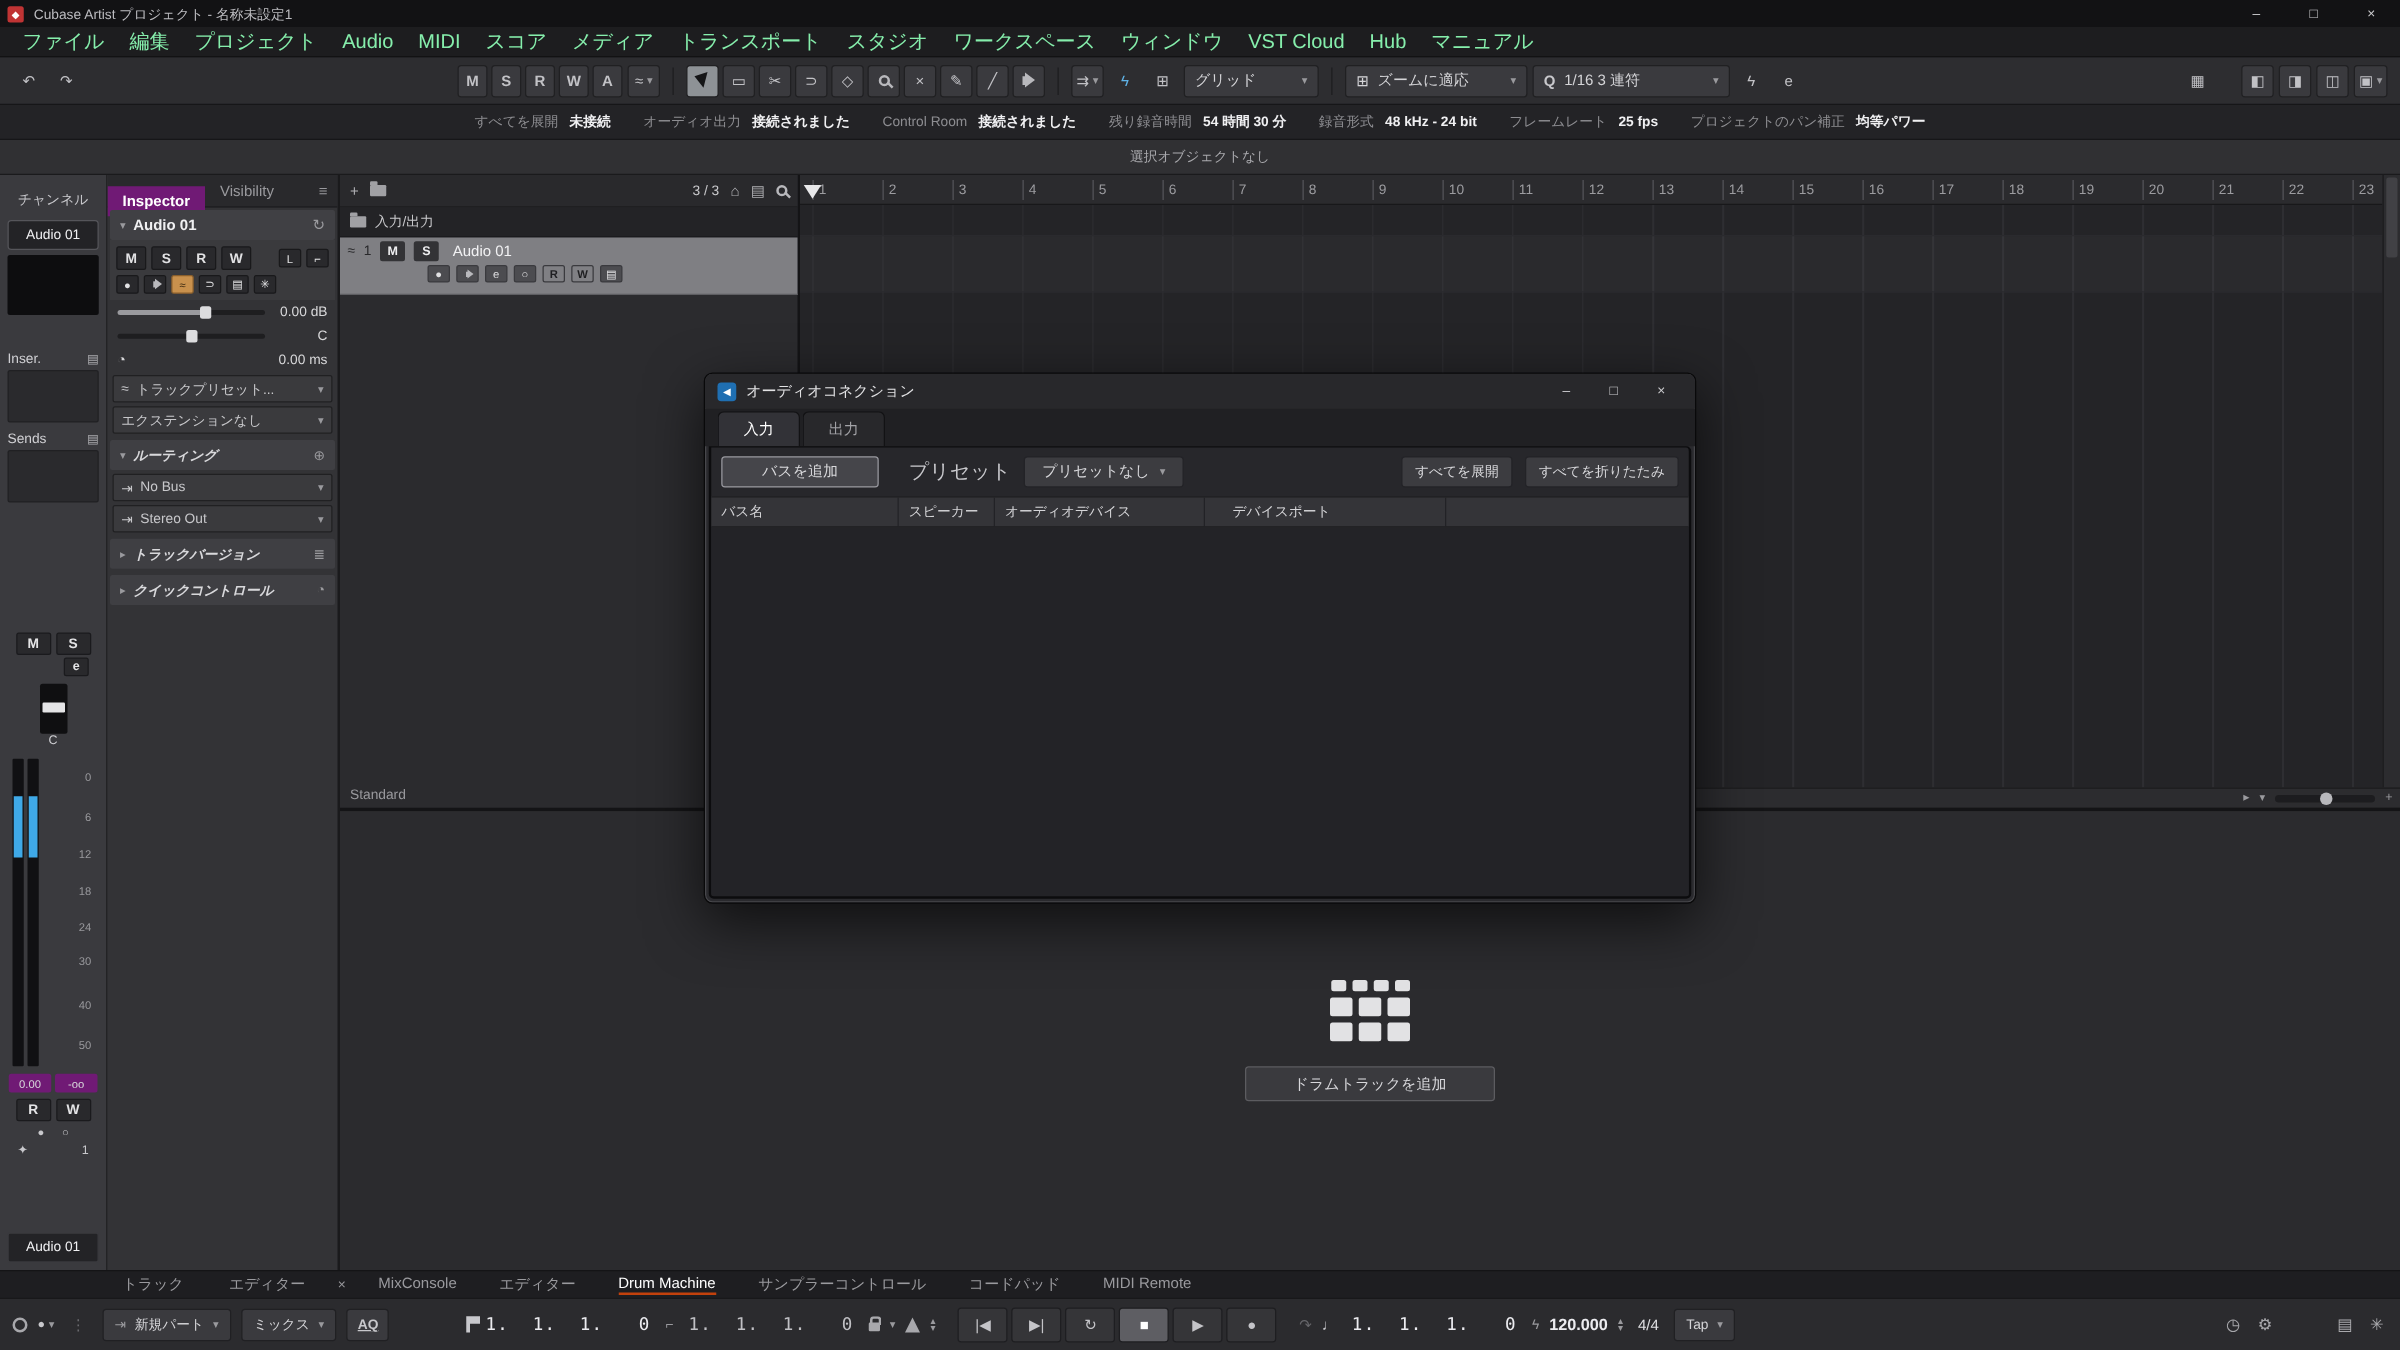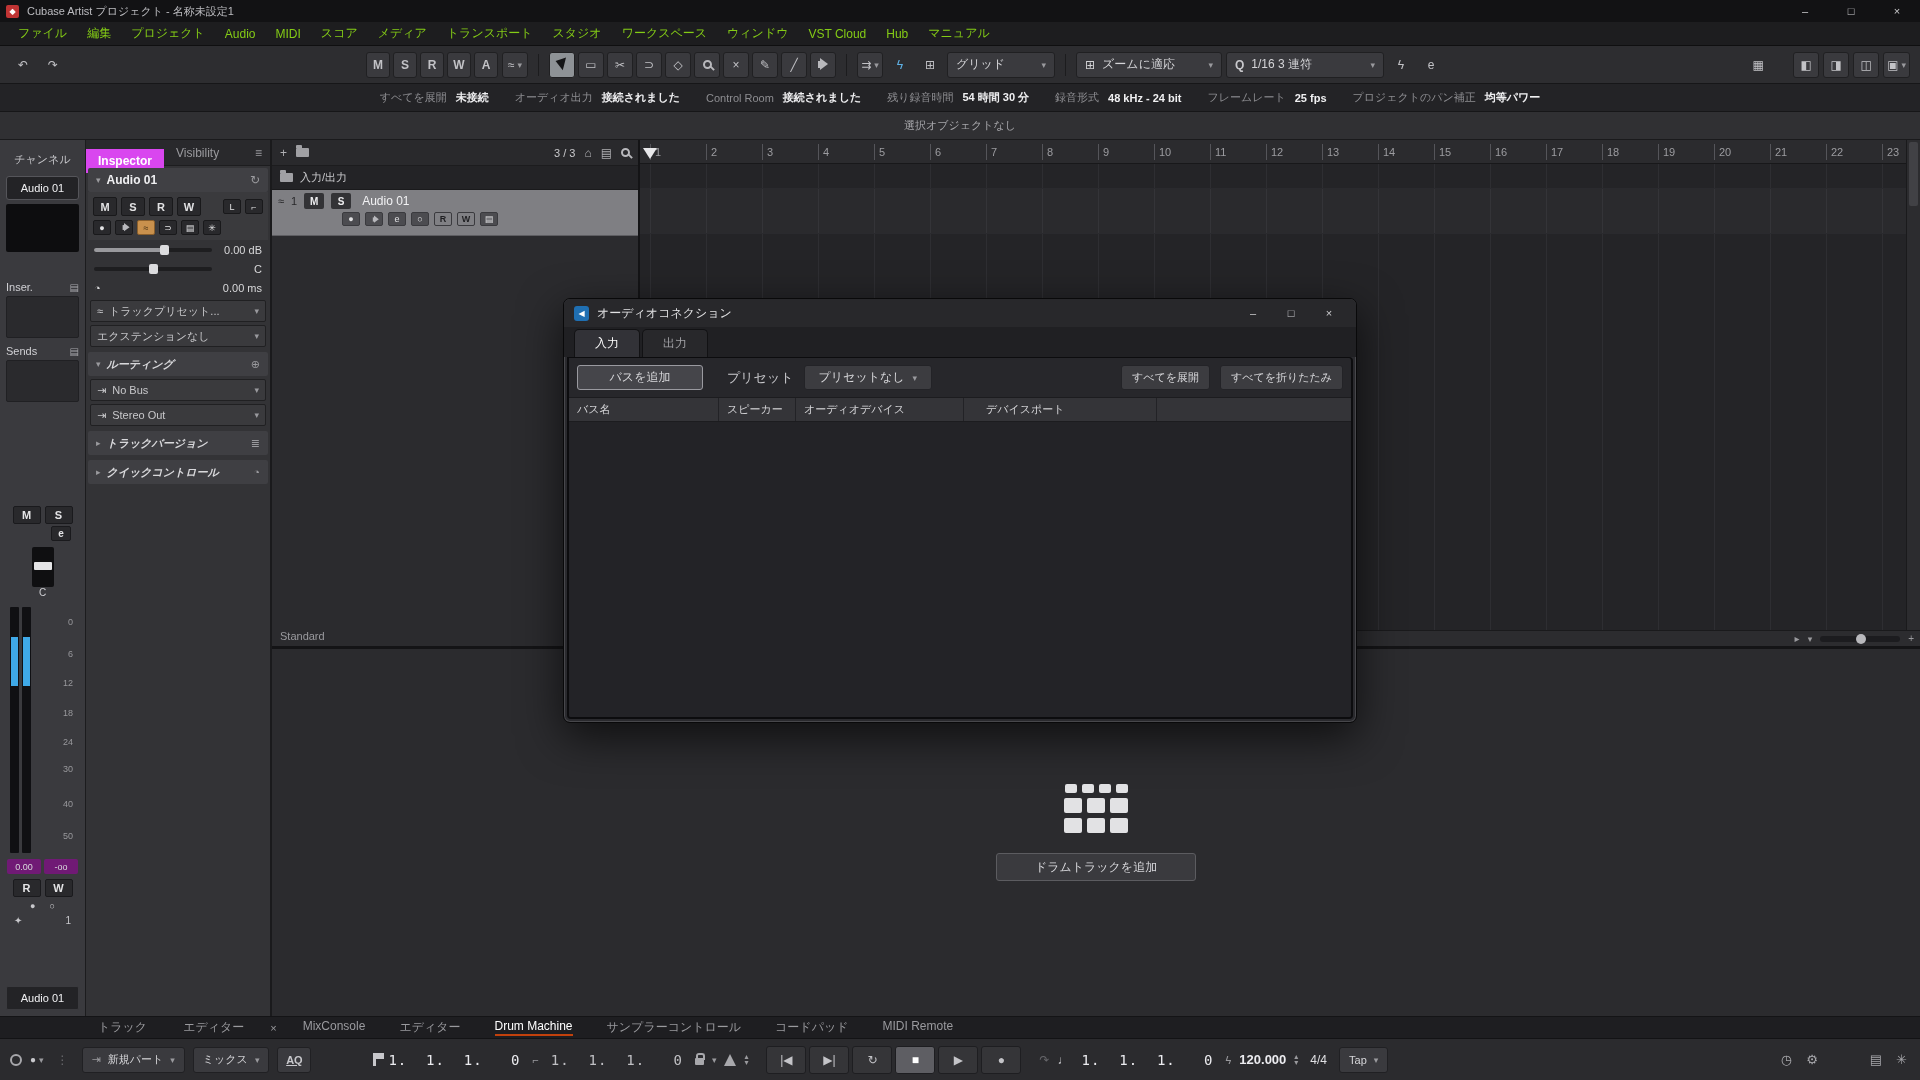--- a/index.html
+++ b/index.html
@@ -13,21 +13,21 @@
 
   
   .titlebar { height:22px; background:#121214; display:flex; align-items:center; padding-left:6px; gap:8px; }
   .app-icon { width:13px; height:13px; background:#c03434; border-radius:2px; color:#fff; font-size:8px; display:flex; align-items:center; justify-content:center; }
   .title-text { font-size:11px; color:#bcbcc0; }
   .win-controls { margin-left:auto; display:flex; height:100%; }
   .win-btn { width:46px; display:flex; align-items:center; justify-content:center; font-size:11px; color:#cccccf; }
 
   
   .menubar { height:24px; background:#1d1d1f; display:flex; align-items:center; padding:0 8px; border-bottom:1px solid #0f0f10; }
-  .menu-item { padding:3px 10px; font-size:12px; color:#84cc16; }
+  .menu-item { padding:3px 10px; font-size:16px; color:#86efac; }
 
   
   .toolbar { height:38px; background:#2d2d30; display:flex; align-items:center; padding:0 10px; gap:4px; border-bottom:1px solid #161618; }
   .tbtn { min-width:26px; height:26px; background:#3a3a3e; border:1px solid #202022; border-radius:3px; display:flex; align-items:center; justify-content:center; color:#c2c2c6; font-size:12px; gap:3px; padding:0 3px; }
   .tbtn.flat { background:transparent; border-color:transparent; }
   .tbtn.letter { min-width:24px; font-weight:bold; }
   .tbtn.active { background:#8e9296; color:#141416; }
   .tb-div { width:1px; height:22px; background:#1c1c1e; margin:0 6px; }
   .dropdown { height:26px; background:#3a3a3e; border:1px solid #202022; border-radius:3px; display:flex; align-items:center; padding:0 8px; gap:7px; font-size:12px; color:#d5d5d8; }
   .caret { font-size:9px; color:#9a9a9e; }
@@ -88,21 +88,21 @@
   .cs-val { width:34px; height:15px; background:#701a75; border-radius:2px; font-size:9px; color:#d8d8db; display:flex; align-items:center; justify-content:center; }
   .cs-rw { display:flex; gap:4px; justify-content:center; margin-top:5px; }
   .cs-recmon { display:flex; gap:14px; justify-content:center; margin-top:4px; color:#c8c8cc; font-size:9px; }
   .cs-star-row { display:flex; justify-content:space-between; padding:0 8px; margin-top:4px; font-size:10px; color:#c8c8cc; }
   .cs-footer { margin-top:auto; height:24px; background:#232326; border:1px solid #3a3a3e; border-radius:2px; display:flex; align-items:center; justify-content:center; font-size:11px; color:#f0f0f2; }
 
   
   .inspector { width:186px; background:#333336; border-right:2px solid #1a1a1c; display:flex; flex-direction:column; overflow:hidden; }
   .ins-tabs { height:26px; display:flex; align-items:center; background:#29292c; border-bottom:1px solid #1d1d1f; }
   .ins-tab { padding:5px 12px; font-size:12px; color:#9a9a9e; }
-  .ins-tab.active { color:#fff; background:#d946ef; font-weight:bold;margin-top:16px; }
+  .ins-tab.active { color:#fff; background:#701a75; font-weight:bold;margin-top:16px; }
   .ins-tab-menu { margin-left:auto; padding:0 8px; color:#9a9a9e; }
   .ins-track-header { height:24px; background:#404044; display:flex; align-items:center; gap:6px; padding:0 8px; margin:2px 2px 0; border-radius:2px; }
   .ins-track-header .name { font-weight:bold; color:#f0f0f2; font-size:12px; }
   .right-ic { margin-left:auto; color:#9a9a9e; font-style:normal; font-weight:normal; }
   .ins-controls { background:#3a3a3d; margin:0 2px; padding:5px; display:flex; flex-direction:column; gap:4px; }
   .ins-row { display:flex; gap:4px; align-items:center; }
   .ins-btn { width:24px; height:19px; background:#29292c; border:1px solid #19191b; border-radius:2px; color:#e2e2e4; font-size:11px; font-weight:bold; display:flex; align-items:center; justify-content:center; }
   .ins-btn.sm { width:18px; height:15px; font-size:9px; font-weight:normal; }
   .ins-btn.orange { background:#c9914d; border-color:#8a5f2c; color:#3a2810; }
   .slider-row { display:flex; align-items:center; gap:6px; padding:0 8px; height:18px; font-size:11px; color:#d8d8da; margin-top:1px; }
@@ -167,21 +167,21 @@
   .dlg-controls { margin-left:auto; display:flex; gap:4px; }
   .dlg-controls .win-btn { width:34px; height:24px; }
   .dlg-tabs { display:flex; align-items:flex-end; gap:2px; padding:4px 10px 0; background:#202023; height:30px; }
   .dtab { padding:5px 20px; font-size:12px; color:#a2a2a6; background:#28282b; border:1px solid #121214; border-bottom:none; border-radius:5px 5px 0 0; }
   .dtab.active { background:#323237; color:#fff; }
   .dlg-body { flex:1; border:2px solid #0c0c0e; border-top-width:1px; margin:0 3px 3px; border-radius:0 4px 4px 4px; background:#27272b; display:flex; flex-direction:column; overflow:hidden; }
   .dlg-controls-row { display:flex; align-items:center; gap:10px; padding:7px 8px; }
   .dbtn { height:25px; background:#3c3c40; border:1px solid #232327; border-radius:3px; display:flex; align-items:center; justify-content:center; padding:0 14px; font-size:12px; color:#d8d8db; gap:8px; }
   .dbtn.focus { border-color:#9a9aa0; background:#45454a; }
   .dbtn.small { padding:0 10px; font-size:11px; }
-  .dlg-preset-label { font-size:13px; color:#c8c8cc; margin-left:14px; }
+  .dlg-preset-label { font-size:16px; color:#c8c8cc; margin-left:14px; }
   .dlg-table-header { display:flex; height:25px; background:#343438; border-top:1px solid #1c1c1f; border-bottom:1px solid #1c1c1f; }
   .dcol { display:flex; align-items:center; padding:0 8px; font-size:11px; color:#d5d5d8; border-right:1px solid #222226; }
   .dcol.fill { flex:1; border-right:none; }
   .dlg-table-body { flex:1; background:#232327; }
 
   
   .bottom-tabs { position:absolute; left:0; right:0; bottom:42px; height:22px; background:#1e1e21; display:flex; align-items:center; padding-left:98px; border-top:1px solid #141416; font-size:12px; }
   .btab-group { display:flex; gap:36px; }
   .btab-group.zone { gap:34px; }
   .btab { color:#9a9a9e; }

